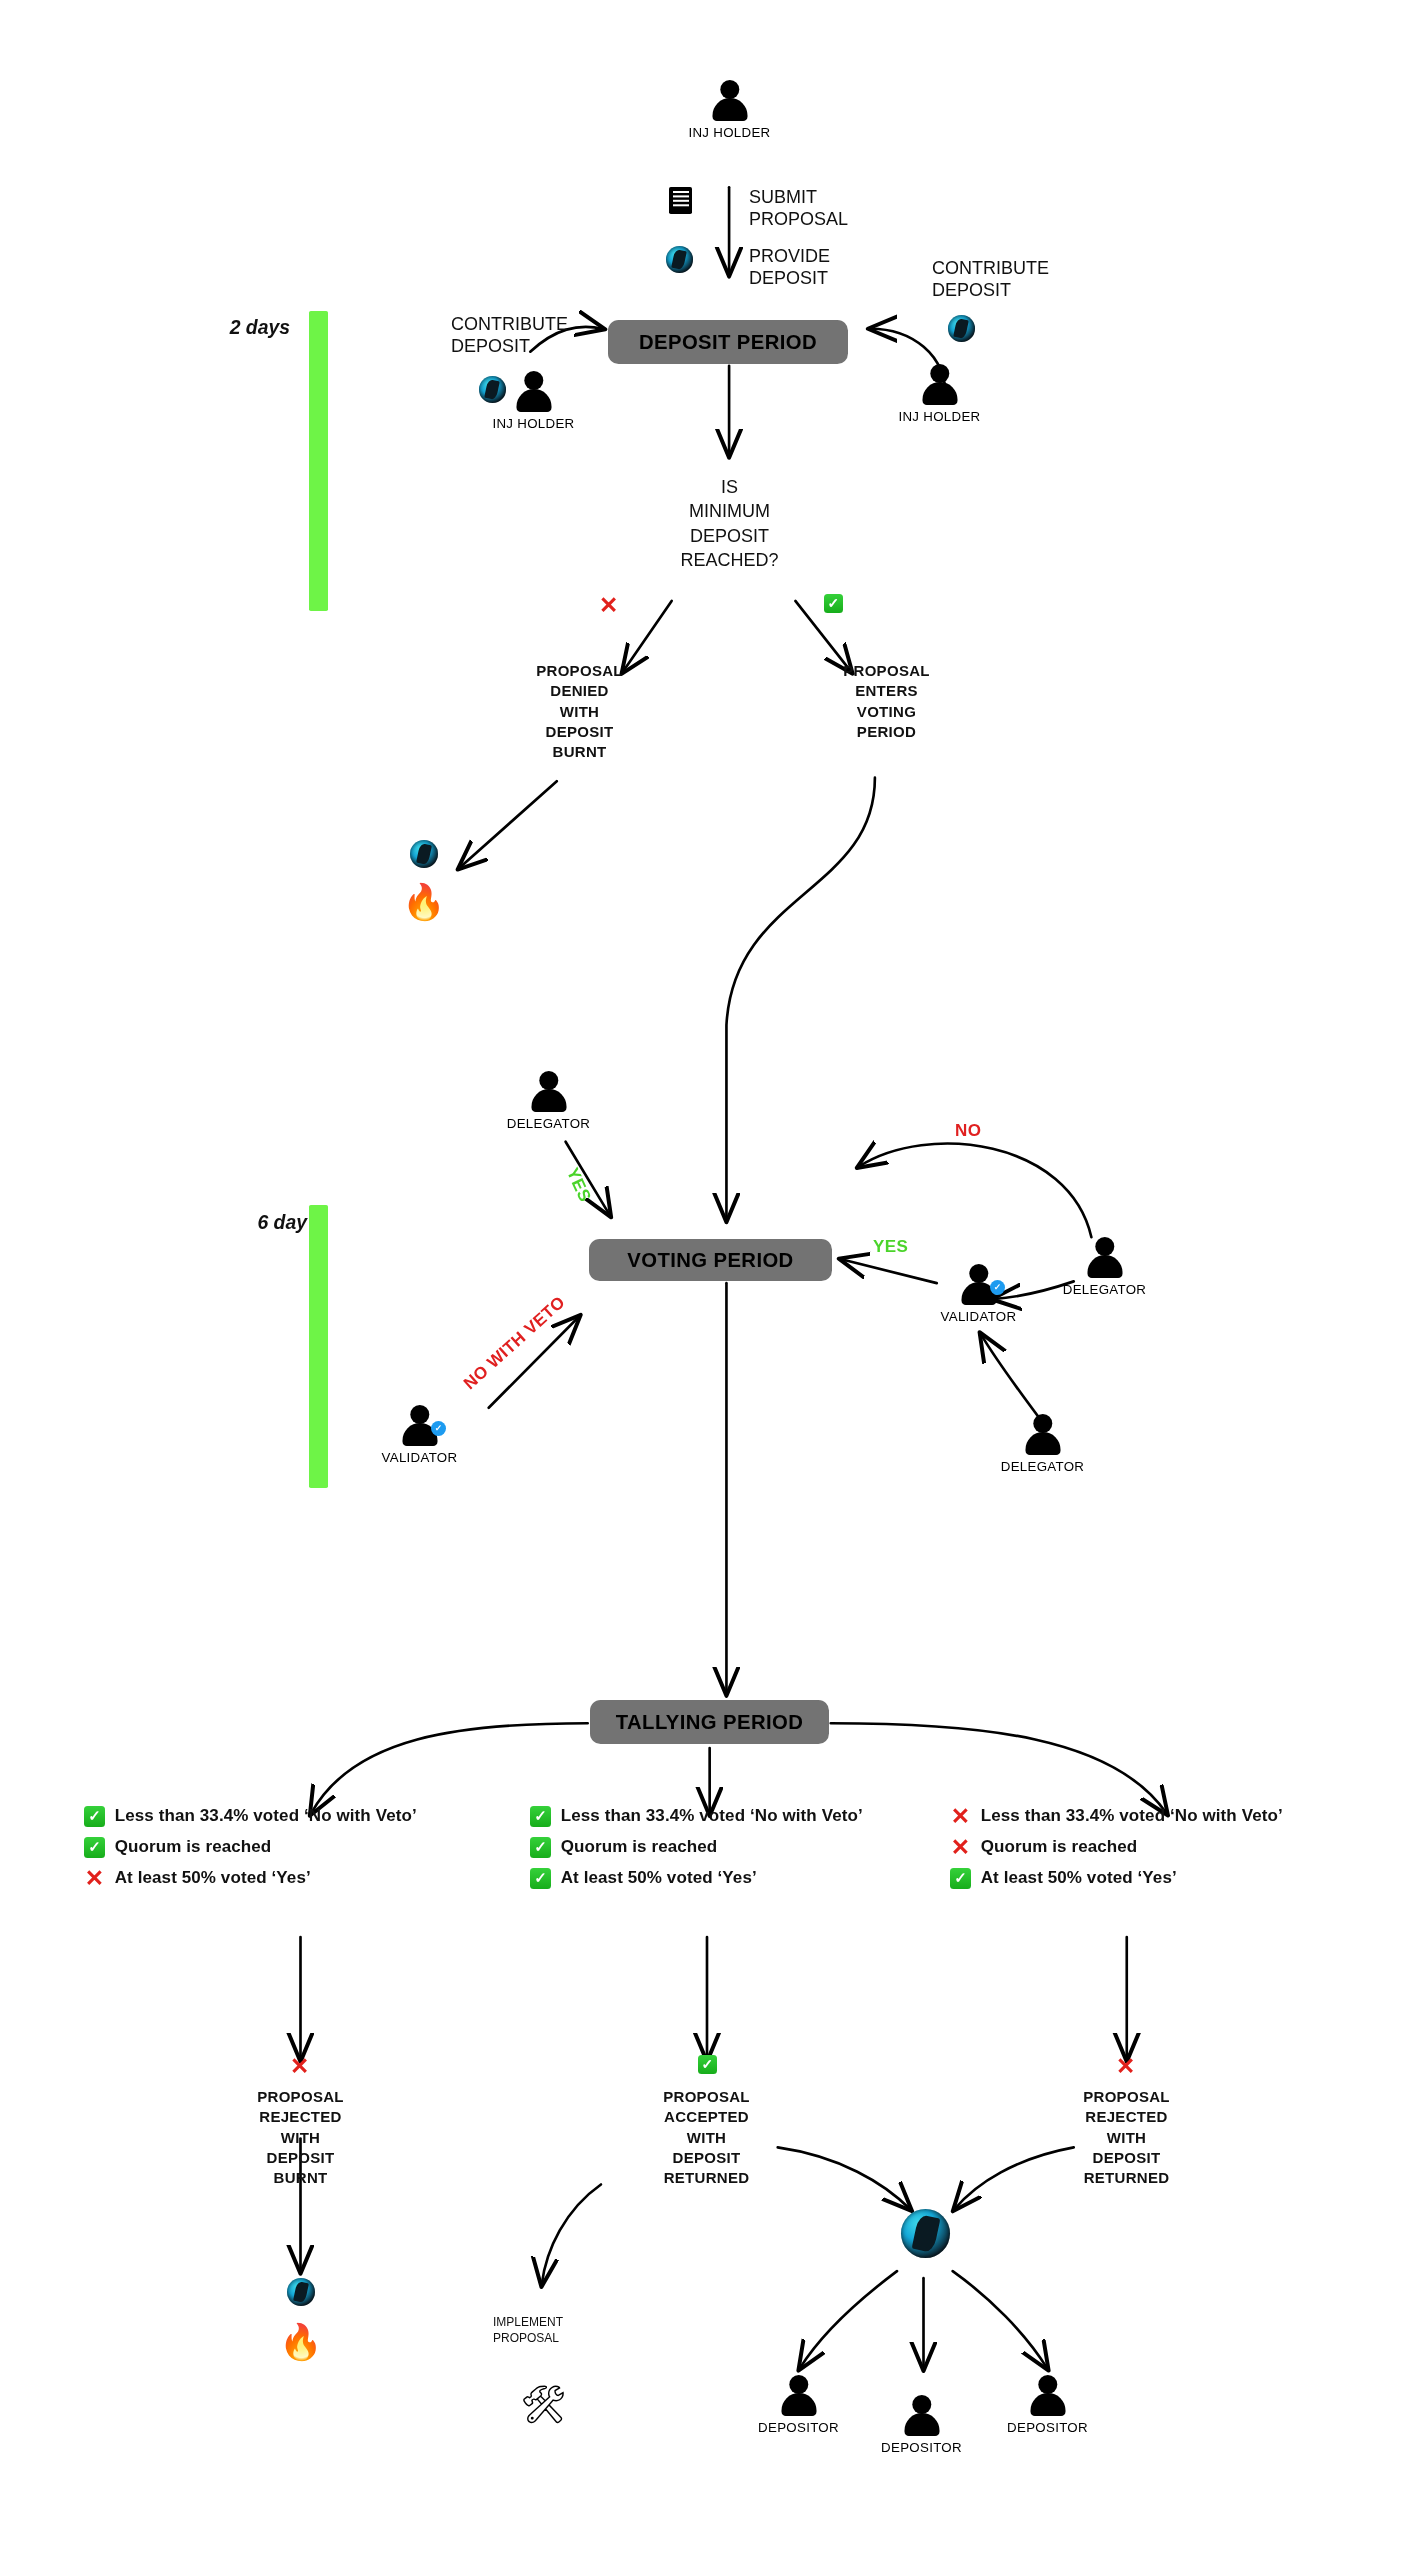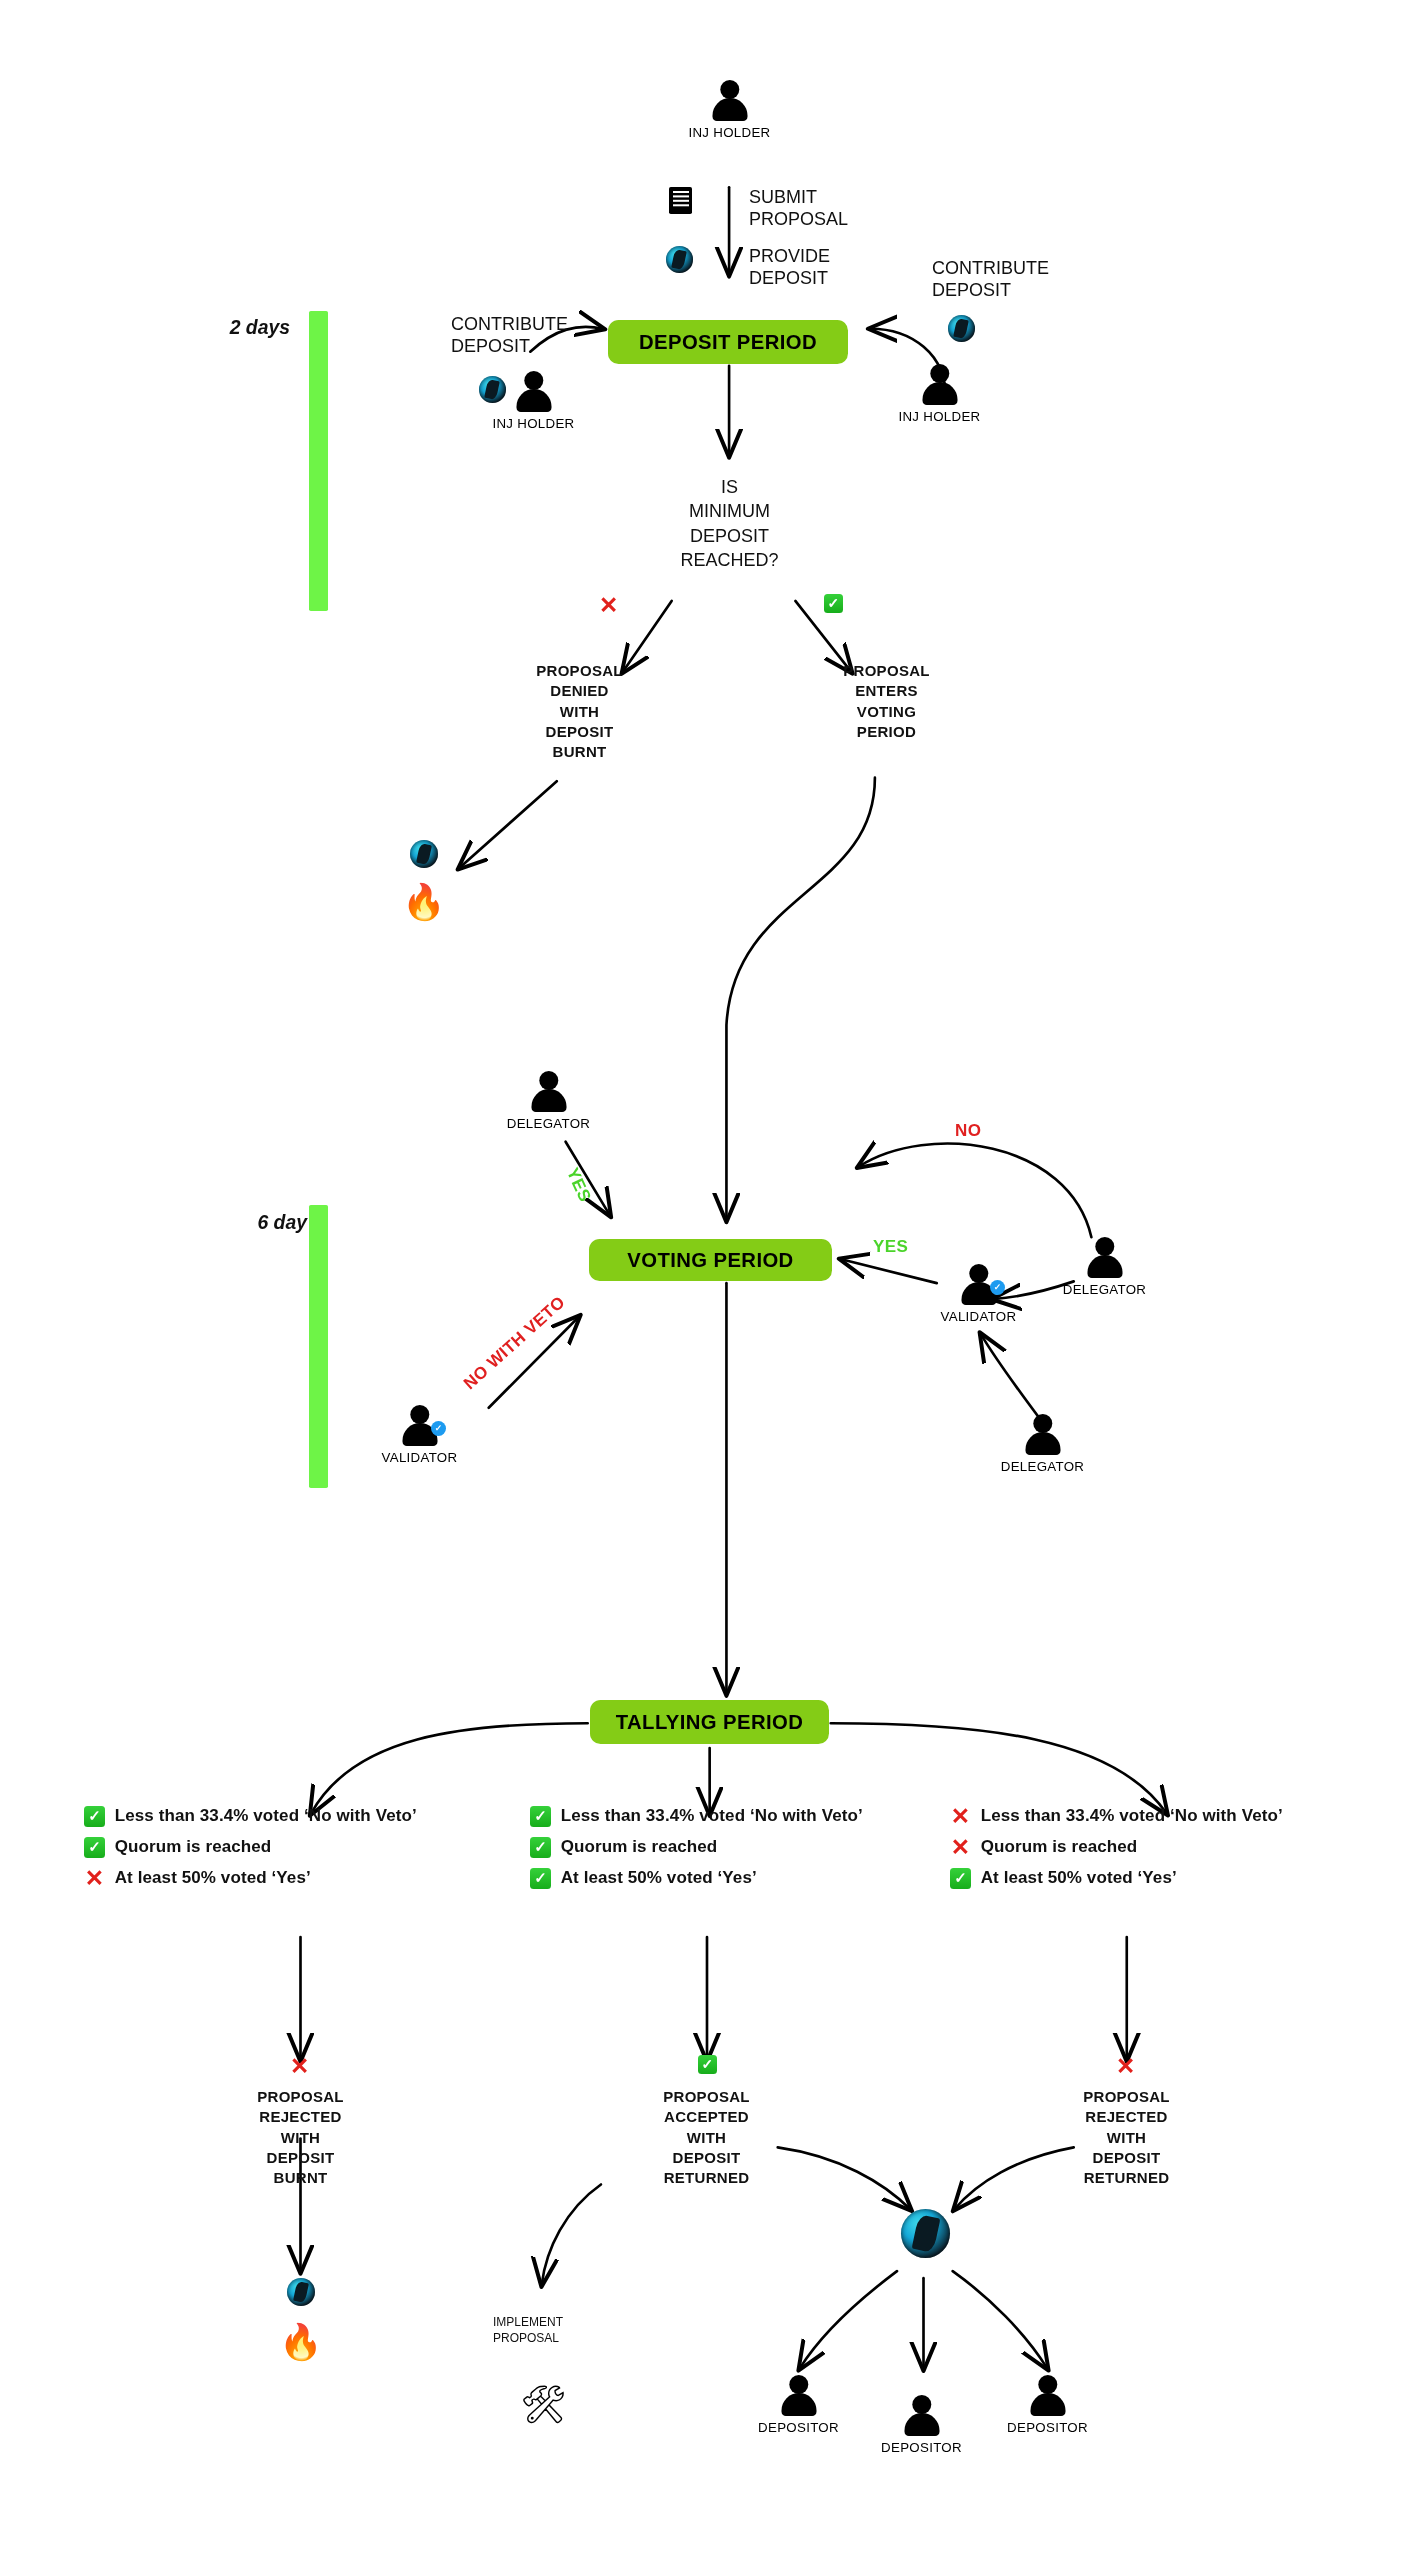--- a/index.html
+++ b/index.html
@@ -20,21 +20,21 @@
   #wires {
     position: absolute;
     left: 0; top: 0;
     width: 1414px;
     height: 2576px;
     pointer-events: none;
   }
   
   .stage-box {
     position: absolute;
-    background: #84cc16;
+    background: #737373;
     border-radius: 10.6px;
     display: flex;
     align-items: center;
     justify-content: center;
     color: #000000;
     font-weight: bold;
     letter-spacing: 0.4px;
     font-size: 20.3px;
     white-space: nowrap;
   }

